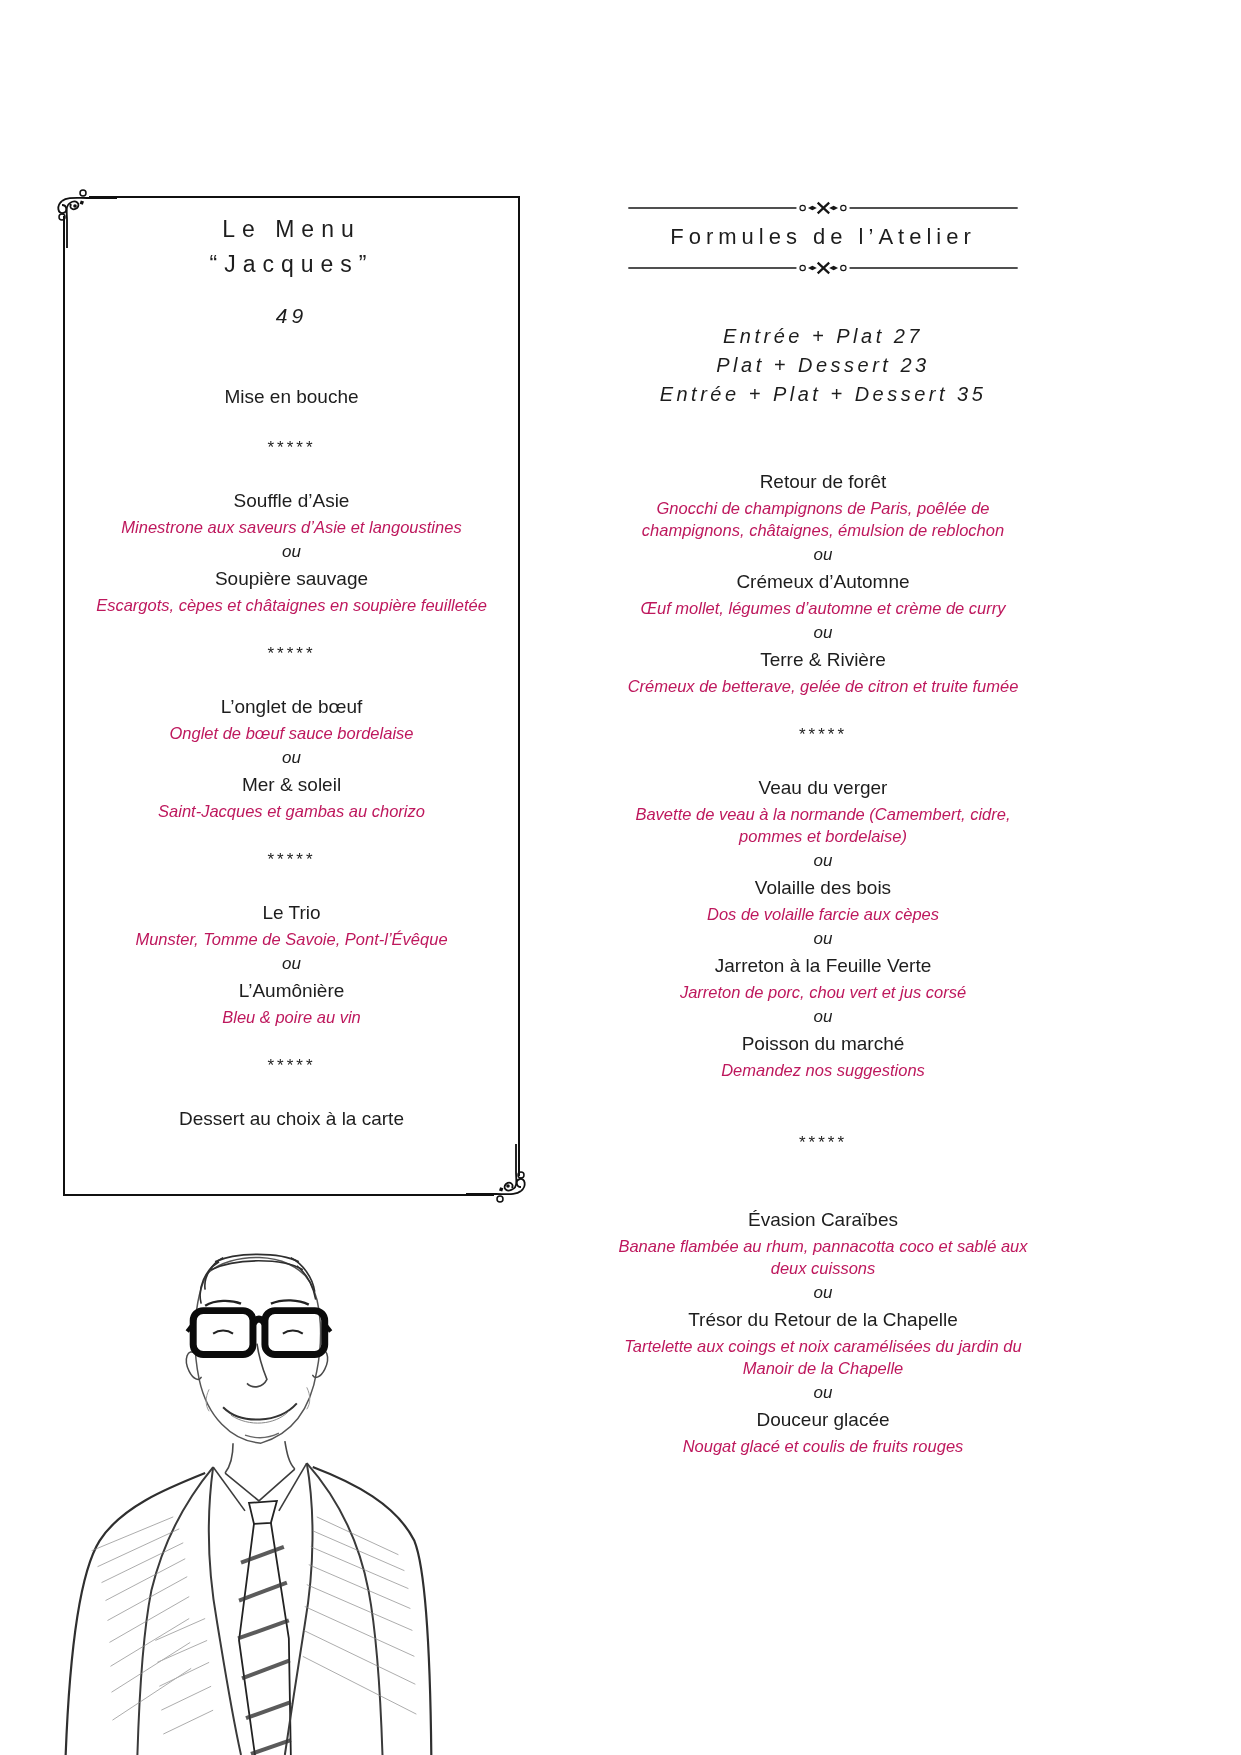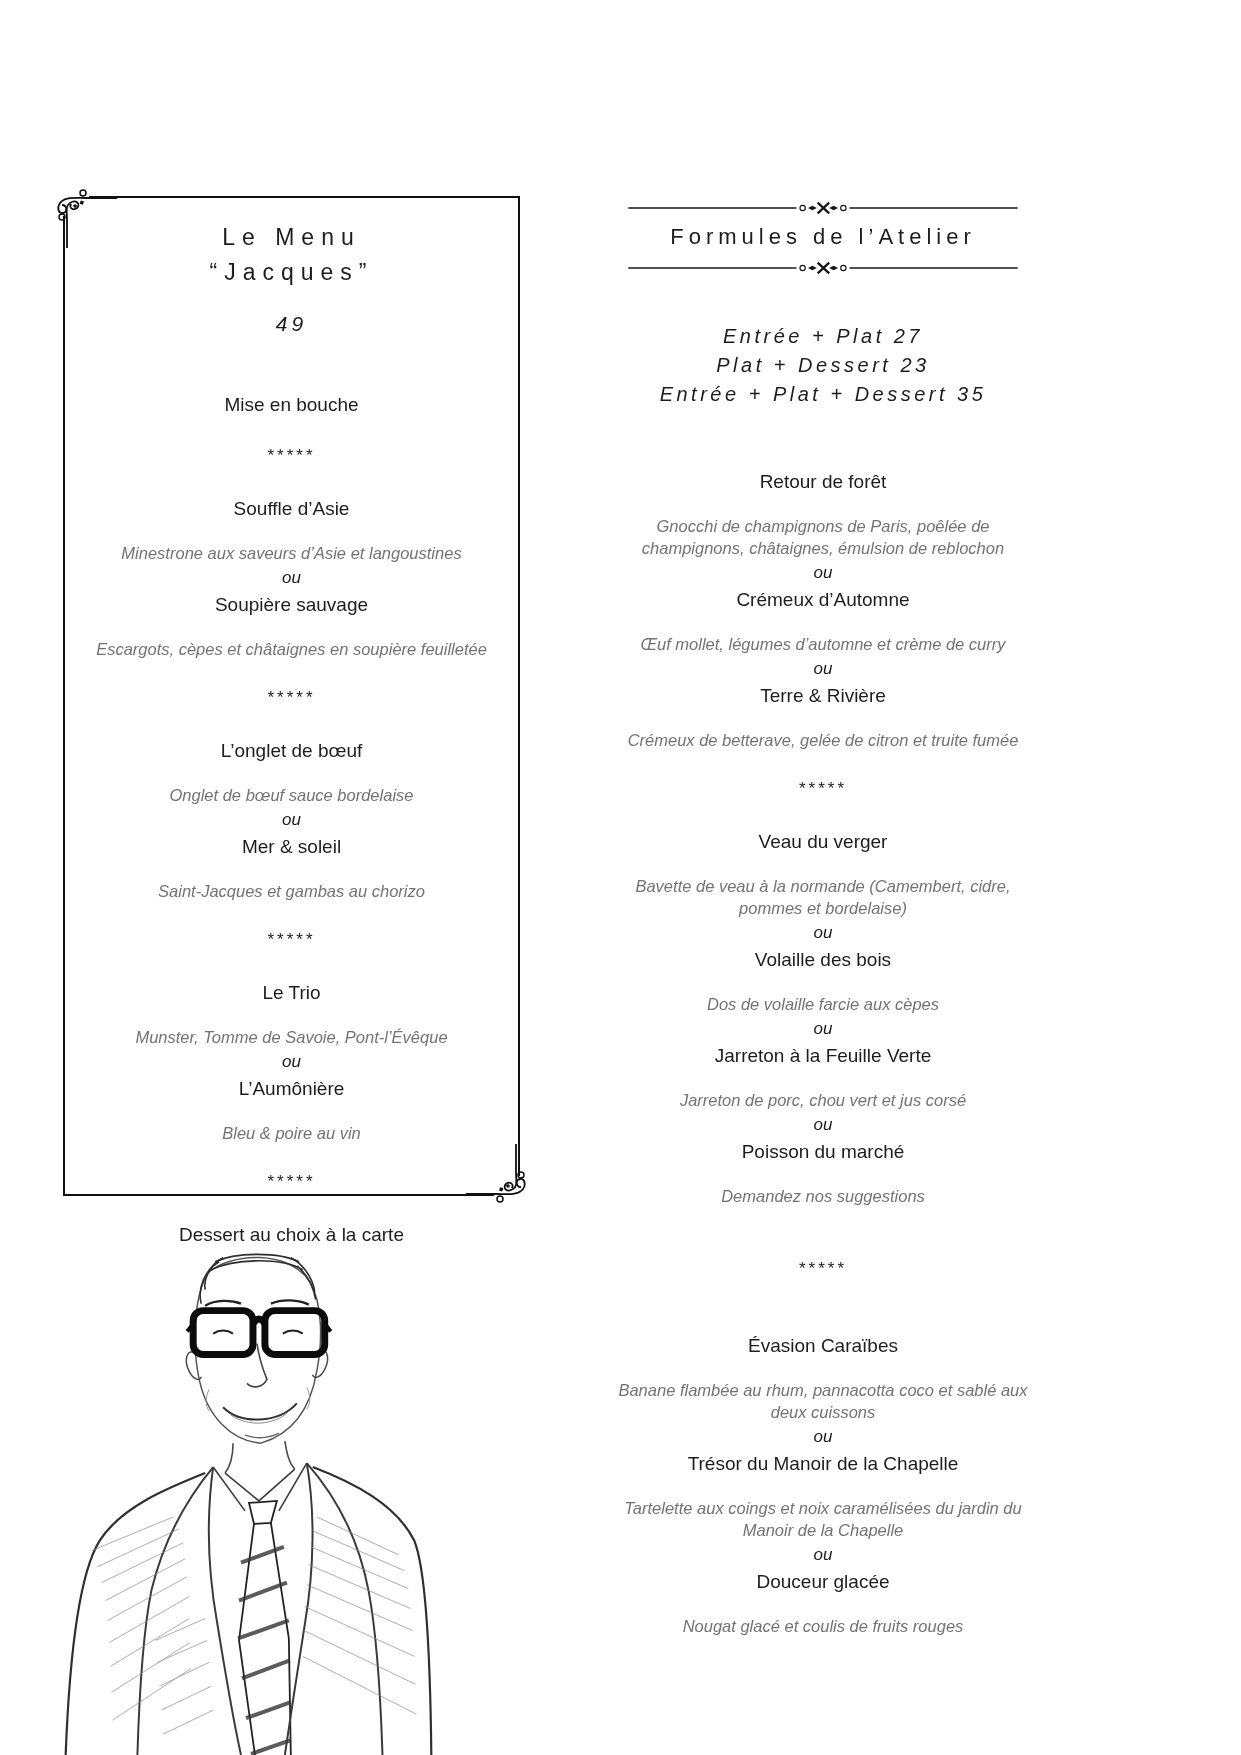--- a/index.html
+++ b/index.html
@@ -5,32 +5,32 @@
 <style>
   html,body{margin:0;padding:0;}
   body{
     width:1241px;height:1755px;background:#ffffff;position:relative;overflow:hidden;
     font-family:"Liberation Sans","DejaVu Sans",sans-serif;color:#1d1d1d;
     -webkit-font-smoothing:antialiased;
   }
   
   .menu-box{
     position:absolute;left:63px;top:196px;width:457px;height:1000px;
-    border:2px solid #101010;box-sizing:border-box;text-align:center;padding-top:20px;
+    border:2px solid #101010;box-sizing:border-box;text-align:center;padding-top:12px;
   }
   .flourish{position:absolute;width:64px;height:64px;}
   .flourish.tl{left:-12px;top:-14px;}
   .flourish.br{right:-12px;bottom:-14px;transform:rotate(180deg);}
   .box-title{font-size:23px;letter-spacing:7px;margin-top:6px;}
   .box-subtitle{font-size:23px;letter-spacing:7px;margin-top:8px;}
   .box-price{font-size:21px;font-style:italic;letter-spacing:4px;margin-top:26px;margin-bottom:56px;}
   
   .mi{margin-left:8px;margin-right:8px;}
   .mi-dish{font-size:19px;margin-top:4px;line-height:26px;}
-  .mi-desc{font-size:16.5px;font-style:italic;line-height:22px;margin-top:20px;color:#737373;}
+  .mi-desc{font-size:16.5px;font-style:italic;line-height:22px;margin-top:2px;color:#be185d;}
   .mi-ou{font-size:17px;font-style:italic;margin:4px 0;}
   .mi-stars{font-size:17px;letter-spacing:3px;margin:28px 0 30px;}
   .mi-spaced{margin:52px 0 54px;}
   
   .right-col{position:absolute;left:597px;top:200px;width:452px;text-align:center;}
   .divider{display:block;margin:0 auto;width:400px;height:16px;}
   .right-title{font-size:22px;letter-spacing:5px;margin-top:8px;margin-bottom:10px;}
   .formulas{margin-top:46px;margin-bottom:60px;}
   .formula{font-size:20px;font-style:italic;letter-spacing:3.5px;line-height:29px;}
   
@@ -150,21 +150,21 @@
       <div class="mi mi-ou">ou</div>
       <div class="mi mi-dish">Jarreton à la Feuille Verte</div>
       <div class="mi mi-desc">Jarreton de porc, chou vert et jus corsé</div>
       <div class="mi mi-ou">ou</div>
       <div class="mi mi-dish">Poisson du marché</div>
       <div class="mi mi-desc">Demandez nos suggestions</div>
       <div class="mi mi-stars mi-spaced">*****</div>
       <div class="mi mi-dish">Évasion Caraïbes</div>
       <div class="mi mi-desc">Banane flambée au rhum, pannacotta coco et sablé aux deux cuissons</div>
       <div class="mi mi-ou">ou</div>
-      <div class="mi mi-dish">Trésor du Manoir de la Chapelle</div>
+      <div class="mi mi-dish">Trésor du Retour de la Chapelle</div>
       <div class="mi mi-desc">Tartelette aux coings et noix caramélisées du jardin du Manoir de la Chapelle</div>
       <div class="mi mi-ou">ou</div>
       <div class="mi mi-dish">Douceur glacée</div>
       <div class="mi mi-desc">Nougat glacé et coulis de fruits rouges</div>
     </div>
 </div>
 
 <svg class="portrait" viewBox="0 0 380 545" aria-hidden="true">
 
   <g fill="none" stroke="#4a4a4a" stroke-width="1.5" stroke-linecap="round">

